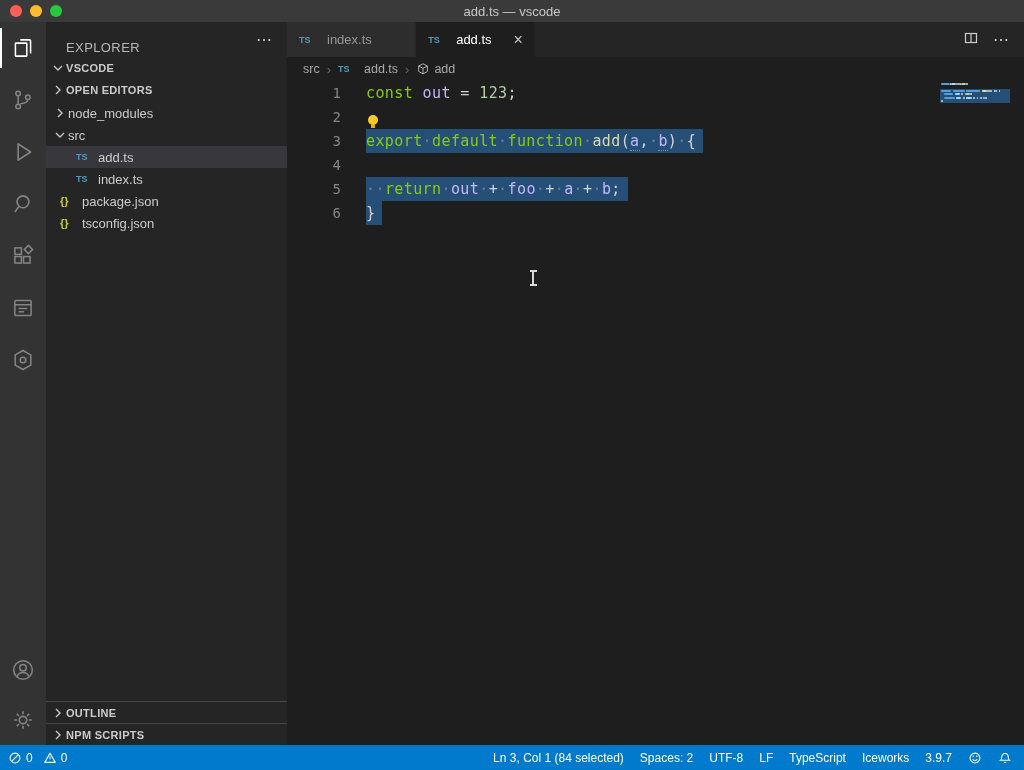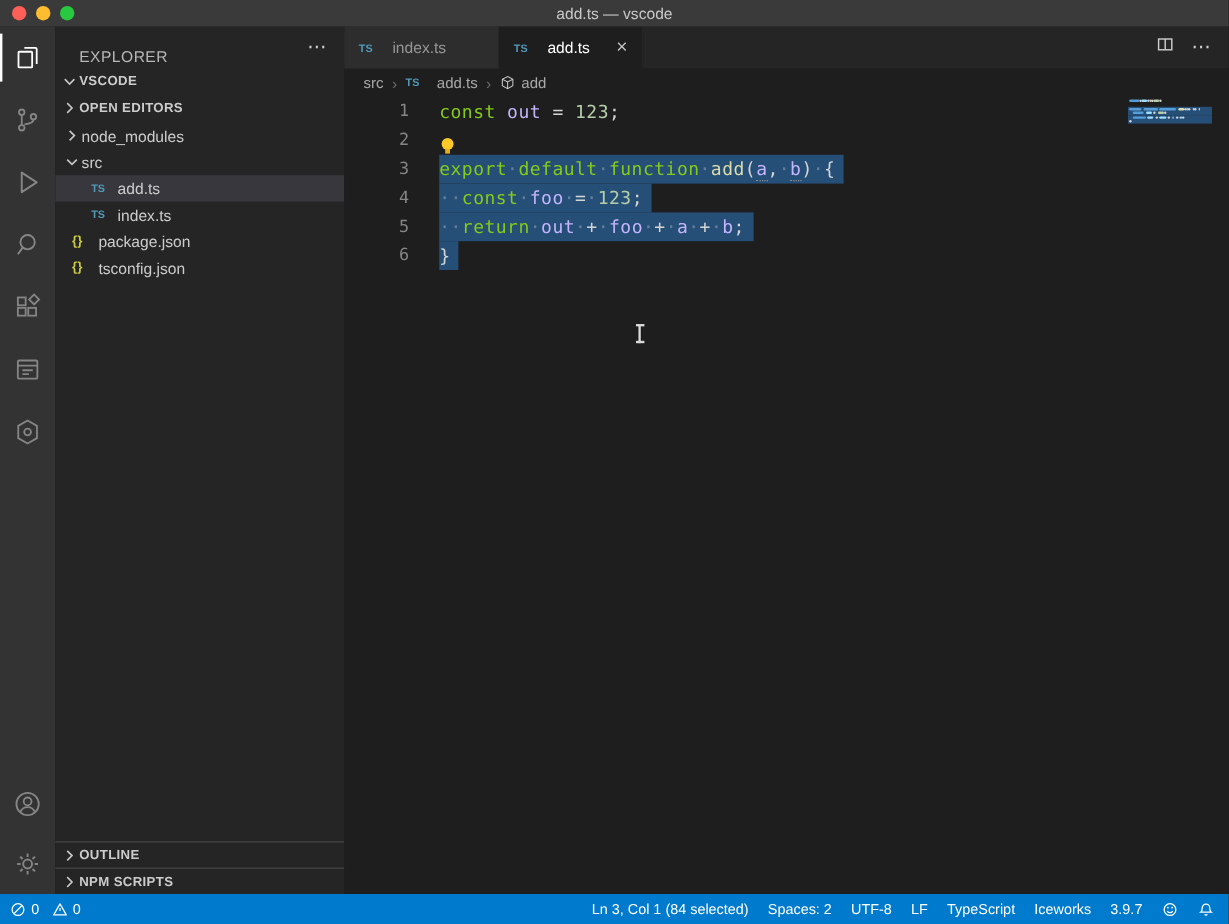--- a/index.html
+++ b/index.html
@@ -338,21 +338,21 @@
             </svg>
           </span>
           <span>add</span>
         </span>
       </div>
     <div class="code-area">
       <div class="code-lines" id="code-lines">
           <div class="code-line"><span class="line-num">1</span><span class="line-content"><span class="tk-kw">const</span><span class="tk-pl"> </span><span class="tk-var">out</span><span class="tk-pl"> </span><span class="tk-pl">=</span><span class="tk-pl"> </span><span class="tk-num">123</span><span class="tk-pl">;</span></span></div>
           <div class="code-line"><span class="line-num">2</span><span class="line-content"><span class="bulb"></span></span></div>
           <div class="code-line"><span class="line-num">3</span><span class="line-content"><span class="sel-wrap"><span class="tk-kw">export</span><span class="tk-ws">·</span><span class="tk-kw">default</span><span class="tk-ws">·</span><span class="tk-kw">function</span><span class="tk-ws">·</span><span class="tk-fn">add</span><span class="tk-pl">(</span><span class="tk-var tk-hint">a</span><span class="tk-pl">,</span><span class="tk-ws">·</span><span class="tk-var tk-hint">b</span><span class="tk-pl">)</span><span class="tk-ws">·</span><span class="tk-pl">{</span></span></span></div>
-          <div class="code-line"><span class="line-num">4</span><span class="line-content"><span class="sel-wrap"><span class="tk-ws">··</span><span class="tk-kw">const</span><span class="tk-ws">·</span><span class="tk-var">foo</span><span class="tk-ws">·</span><span class="tk-pl">=</span><span class="tk-ws">·</span><span class="tk-num">123</span><span class="tk-pl">;</span></span></span></div>
+          <div class="code-line"><span class="line-num">4</span></div>
           <div class="code-line"><span class="line-num">5</span><span class="line-content"><span class="sel-wrap"><span class="tk-ws">··</span><span class="tk-kw">return</span><span class="tk-ws">·</span><span class="tk-var">out</span><span class="tk-ws">·</span><span class="tk-pl">+</span><span class="tk-ws">·</span><span class="tk-var">foo</span><span class="tk-ws">·</span><span class="tk-pl">+</span><span class="tk-ws">·</span><span class="tk-var">a</span><span class="tk-ws">·</span><span class="tk-pl">+</span><span class="tk-ws">·</span><span class="tk-var">b</span><span class="tk-pl">;</span></span></span></div>
           <div class="code-line"><span class="line-num">6</span><span class="line-content"><span class="sel-wrap"><span class="tk-pl">}</span></span></span></div>
         </div>
       <div class="minimap" id="minimap">
           <div class="mm-row">
             <span class="mm-seg" style="width: 8.5px; background: rgb(86, 156, 214);"></span>
             <span class="mm-seg" style="width: 1.7px; background: rgb(212, 212, 212);"></span>
             <span class="mm-seg" style="width: 5.1px; background: rgb(156, 220, 254);"></span>
             <span class="mm-seg" style="width: 1.7px; background: rgb(212, 212, 212);"></span>
             <span class="mm-seg" style="width: 1.7px; background: rgb(212, 212, 212);"></span>

